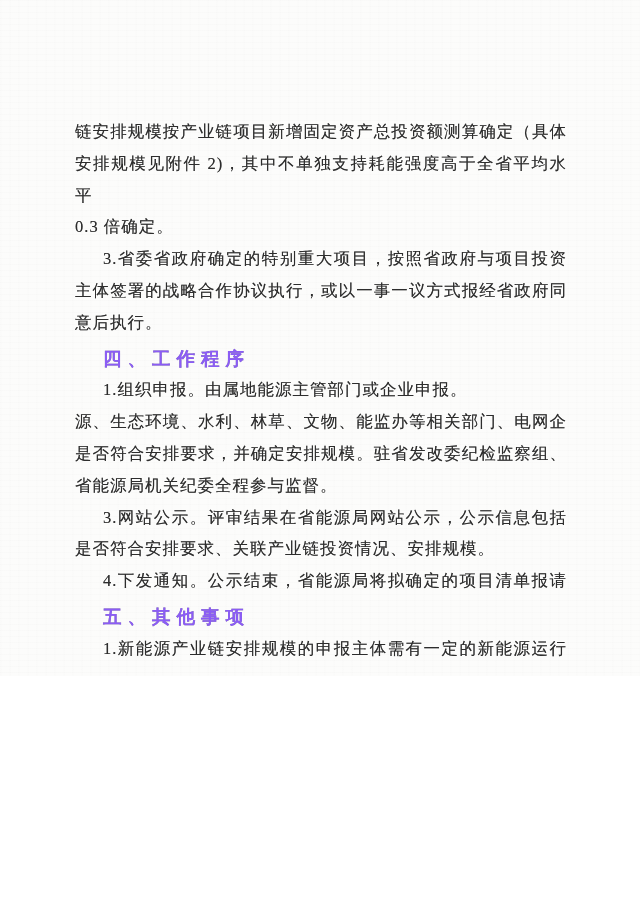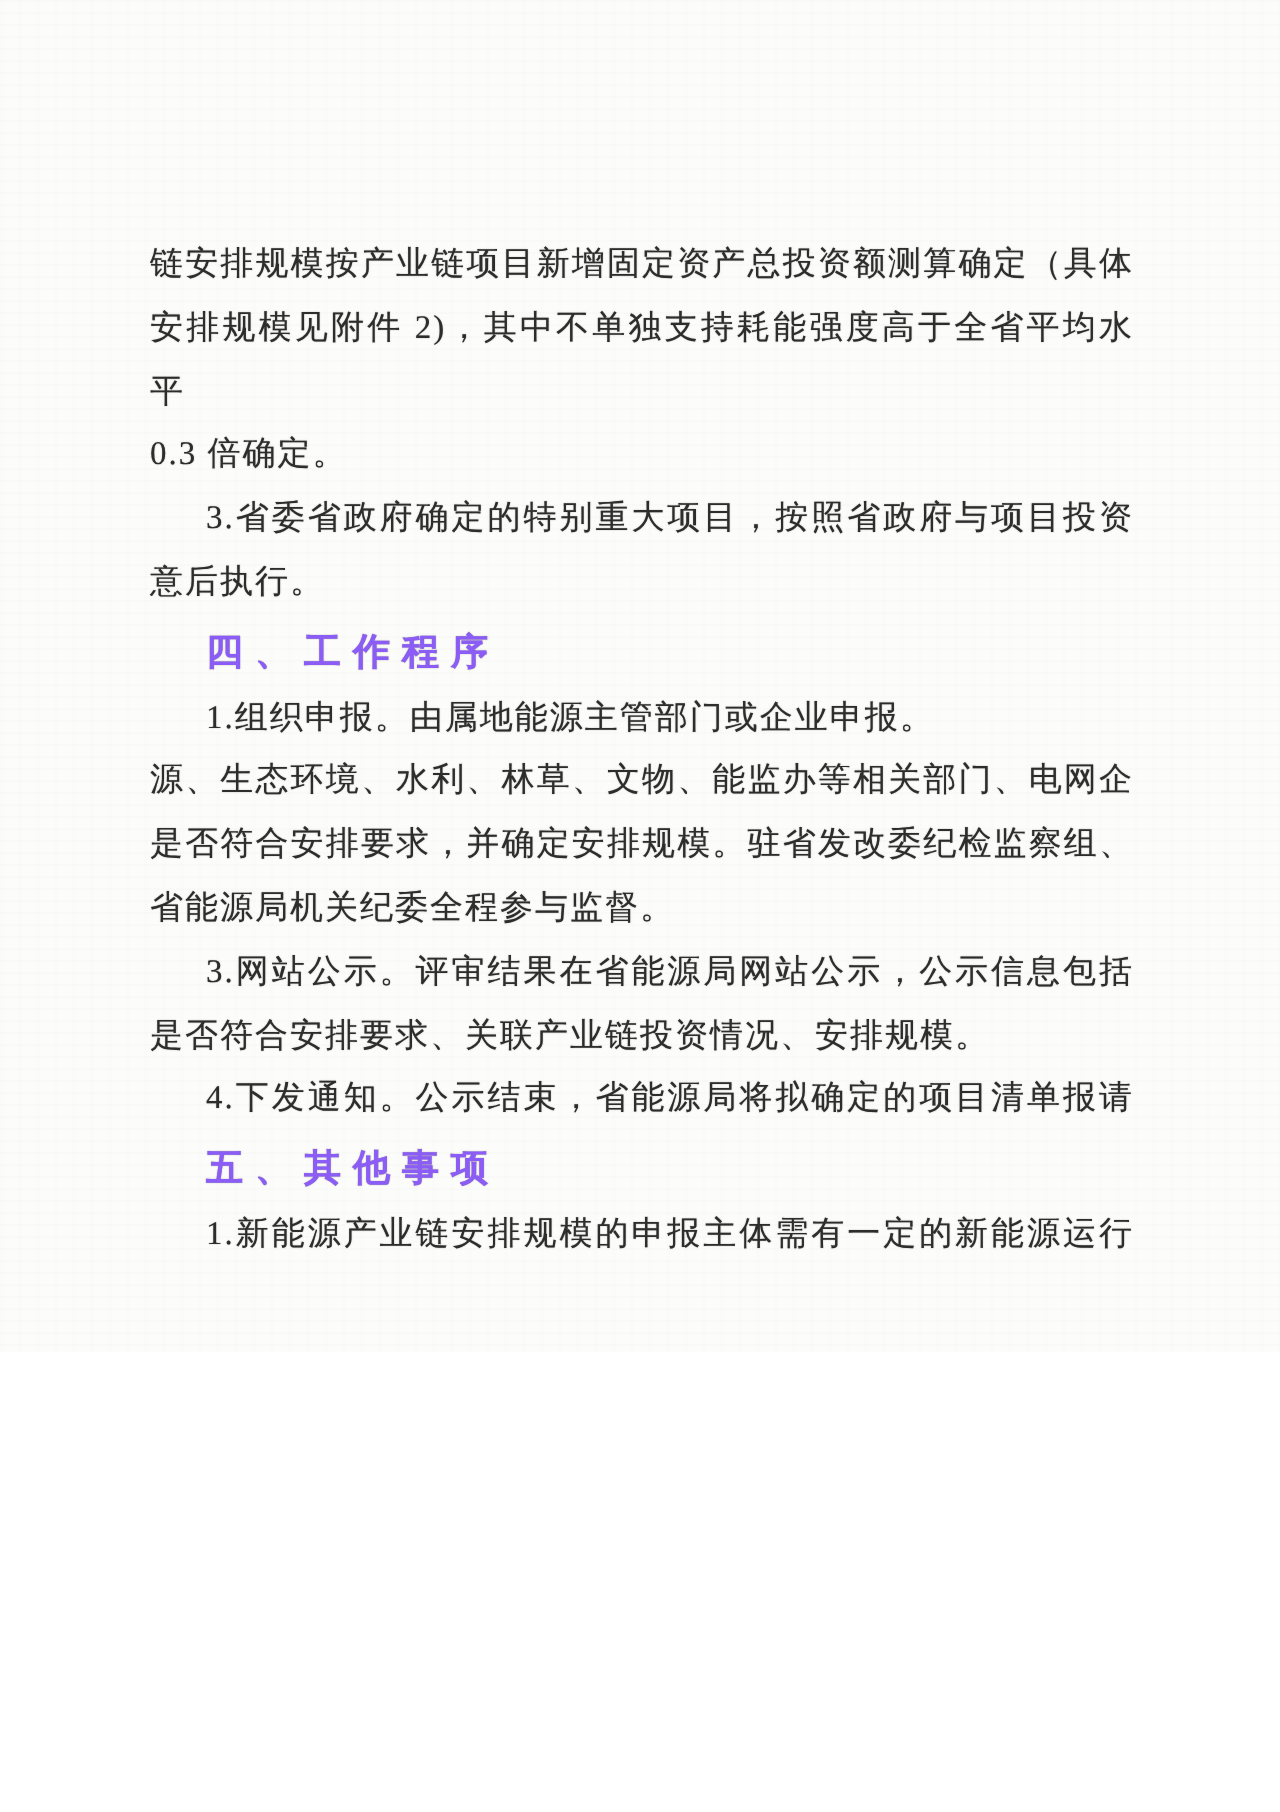--- a/index.html
+++ b/index.html
@@ -58,20 +58,21 @@
 </style>
 </head>
 <body>
 
 <div class="page">
   <div class="textblock">
     <div class="ln full">链安排规模按产业链项目新增固定资产总投资额测算确定（具体</div>
     <div class="ln full">安排规模见附件 2)，其中不单独支持耗能强度高于全省平均水平</div>
     <div class="ln">0.3 倍确定。</div>
     <div class="ln full ind">3.省委省政府确定的特别重大项目，按照省政府与项目投资</div>
+    <div class="ln full">主体签署的战略合作协议执行，或以一事一议方式报经省政府同</div>
     <div class="ln">意后执行。</div>
     <div class="ln head ind">四、工作程序</div>
     <div class="ln ind">1.组织申报。由属地能源主管部门或企业申报。</div>
     <div class="ln full">源、生态环境、水利、林草、文物、能监办等相关部门、电网企</div>
     <div class="ln full">是否符合安排要求，并确定安排规模。驻省发改委纪检监察组、</div>
     <div class="ln">省能源局机关纪委全程参与监督。</div>
     <div class="ln full ind">3.网站公示。评审结果在省能源局网站公示，公示信息包括</div>
     <div class="ln">是否符合安排要求、关联产业链投资情况、安排规模。</div>
     <div class="ln full ind">4.下发通知。公示结束，省能源局将拟确定的项目清单报请</div>
     <div class="ln head ind">五、其他事项</div>

